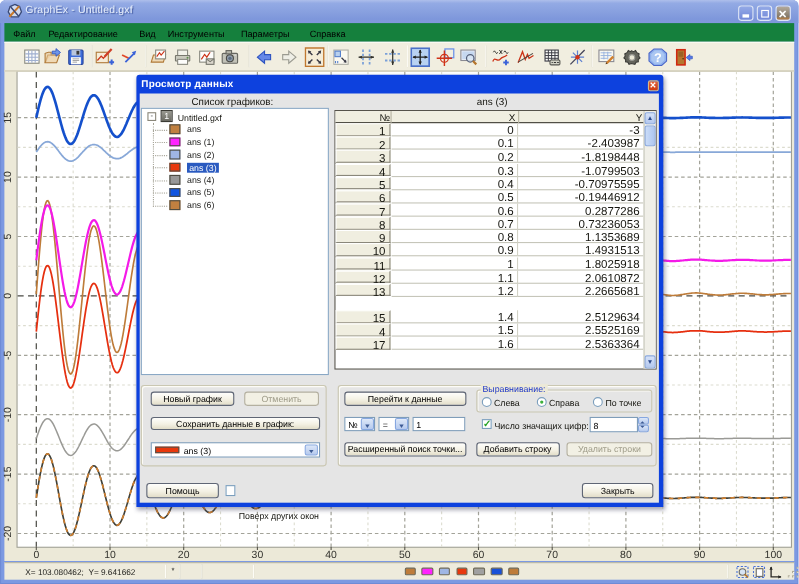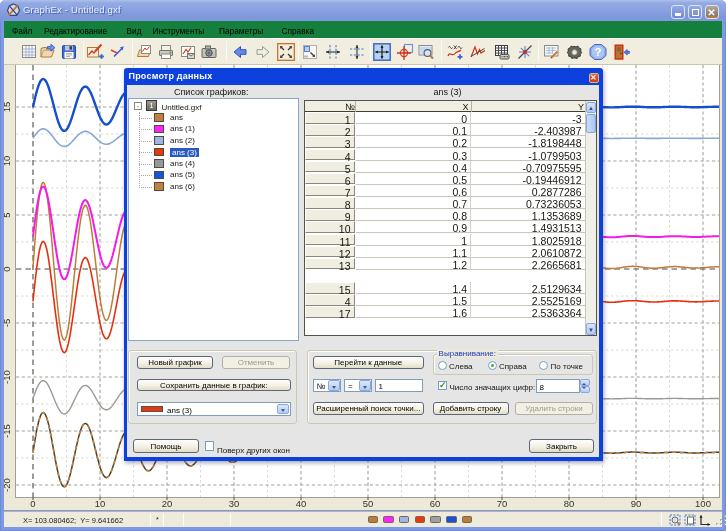--- a/index.html
+++ b/index.html
@@ -432,21 +432,21 @@
    <i style="position:absolute;left:0;top:0;width:10px;height:6.5px;background:linear-gradient(180deg,#dce7f8,#b6caee);border:1px solid #86a7e0;border-radius:2px"></i>
    <i style="position:absolute;left:0;bottom:0;width:10px;height:6.5px;background:linear-gradient(180deg,#dce7f8,#b6caee);border:1px solid #86a7e0;border-radius:2px"></i>
    <b style="position:absolute;left:2.6px;top:1.5px;border:2.4px solid transparent;border-bottom:2.8px solid #3c5a94"></b>
    <b style="position:absolute;left:2.6px;bottom:1.8px;border:2.4px solid transparent;border-top:2.8px solid #3c5a94"></b>
   </span>
   <span class="btn" style="left:185.5px;top:317.5px;width:111.5px;height:13px;line-height:12px">Расширенный поиск точки...</span>
   <span class="btn" style="left:305.5px;top:317.5px;width:76px;height:13px;line-height:12px">Добавить строку</span>
   <span class="btn dis" style="left:388px;top:317.5px;width:78px;height:13px;line-height:12px">Удалить строки</span>
   <span class="btn" style="left:6px;top:354px;width:66px;height:14.5px;line-height:13.5px">Помощь</span>
   <span class="chk" style="left:77.5px;top:356.5px"></span>
-  <span class="rlb" style="left:90px;top:361px">Поверх других окон</span>
+  <span class="rlb" style="left:90px;top:380px">Поверх других окон</span>
   <span class="btn" style="left:402px;top:354px;width:65px;height:14.5px;line-height:13.5px">Закрыть</span>
  </div>
 </div>
 <div class="statusbar">
  <span class="stx">X= 103.080462;&nbsp;&nbsp;Y= 9.641662</span>
  <i class="ssep" style="left:146px"></i>
       <i class="ssep" style="left:159px"></i>
       <i class="ssep" style="left:179px"></i>
       <i class="ssep" style="left:226px"></i>
       <i class="ssep" style="left:657px"></i>

